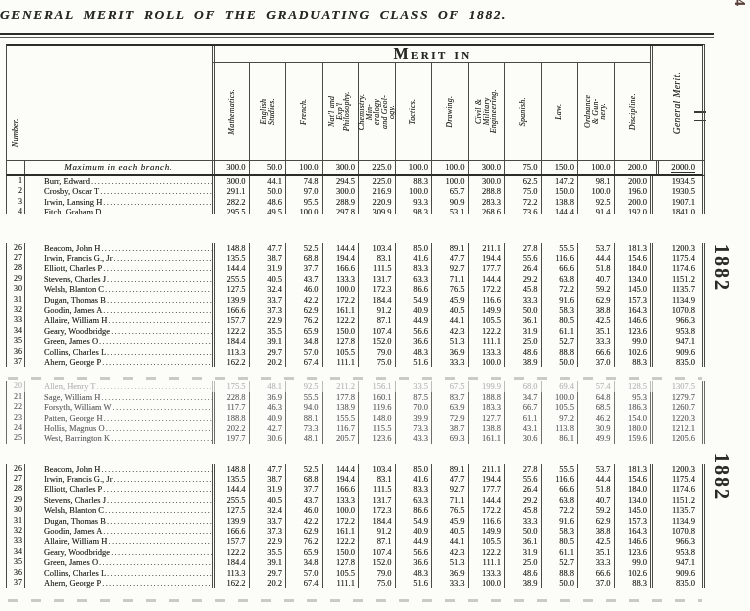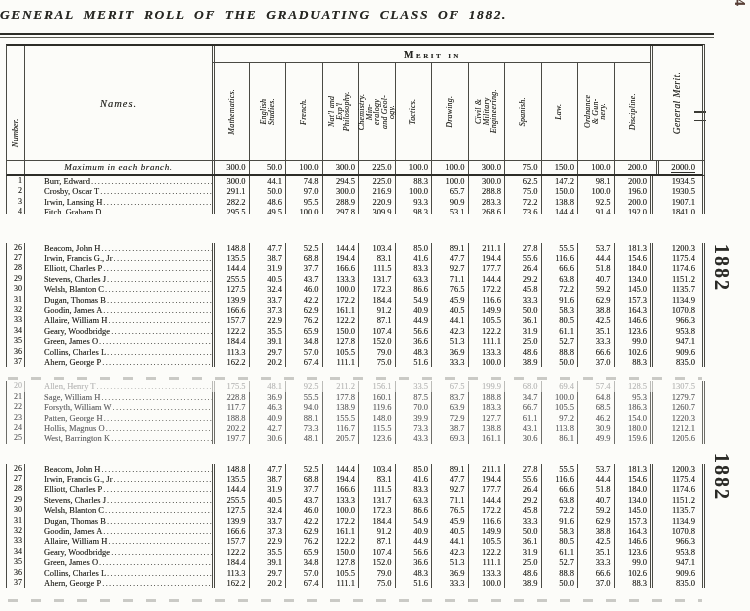--- a/index.html
+++ b/index.html
@@ -21,21 +21,21 @@
   .grid{display:grid;grid-template-columns:17px 188px repeat(12,36.5px) 52px;}
   .sec{border-left:1px solid #4a4a44;border-right:3px double #4a4a44;}
   
   #hdr{border-top:2px solid #2d2d28;height:114px;grid-template-rows:17px 1fr;}
   .h-number,.h-names,.h-gm{grid-row:1 / 3;display:flex;align-items:center;justify-content:center;}
   .h-number{grid-column:1;}
   .h-number .rot{transform:translateY(30px) rotate(-90deg);font-style:italic;font-size:8.5px;white-space:nowrap;}
   .h-names{grid-column:2;border-left:1px solid #4a4a44;font-style:italic;font-size:10.5px;letter-spacing:1px;}
   .h-banner{grid-column:3 / span 12;grid-row:1;border-left:3px double #4a4a44;border-bottom:1px solid #4a4a44;
             display:flex;align-items:center;justify-content:center;
-            font-variant:small-caps;font-weight:600;font-size:10px;letter-spacing:2.5px;}
+            font-variant:small-caps;font-weight:600;font-size:16px;letter-spacing:2.5px;}
   .h-sub{grid-row:2;border-left:1px solid #4a4a44;display:flex;align-items:center;justify-content:center;}
   .h-sub.first{border-left:3px double #4a4a44;}
   .h-sub .rot{transform:rotate(-90deg);font-style:italic;font-size:8px;line-height:7.6px;
               white-space:pre-line;text-align:center;letter-spacing:.2px;}
   .h-gm{grid-column:15;border-left:3px double #4a4a44;}
   .h-gm .rot{transform:rotate(-90deg);font-style:italic;font-size:9.5px;white-space:nowrap;letter-spacing:.4px;}
   
   #maxrow{height:13px;border-top:1px solid #4a4a44;border-bottom:2px solid #2d2d28;
           font-size:8.6px;line-height:13px;}
   #maxrow .lbl{grid-column:2;border-left:1px solid #4a4a44;text-align:center;
@@ -68,21 +68,20 @@
   <div class="corner">64</div>
   <div class="year" id="year1">1882</div>
   <div class="year" id="year2">1882</div>
   <div class="pgmark"></div>
 
   <div id="tbl">
     <div id="hdr" class="grid sec">
       <div class="h-number">
         <span class="rot">Number.</span>
       </div>
-      <div class="h-names">Names.</div>
       <div class="h-banner">Merit in</div>
       <div class="h-gm">
         <span class="rot">General Merit.</span>
       </div>
     <div class="h-sub first" style="grid-area: 2 / 3;">
           <span class="rot">Mathematics.</span>
         </div>
         <div class="h-sub" style="grid-area: 2 / 4;">
           <span class="rot">English Studies.</span>
         </div>

